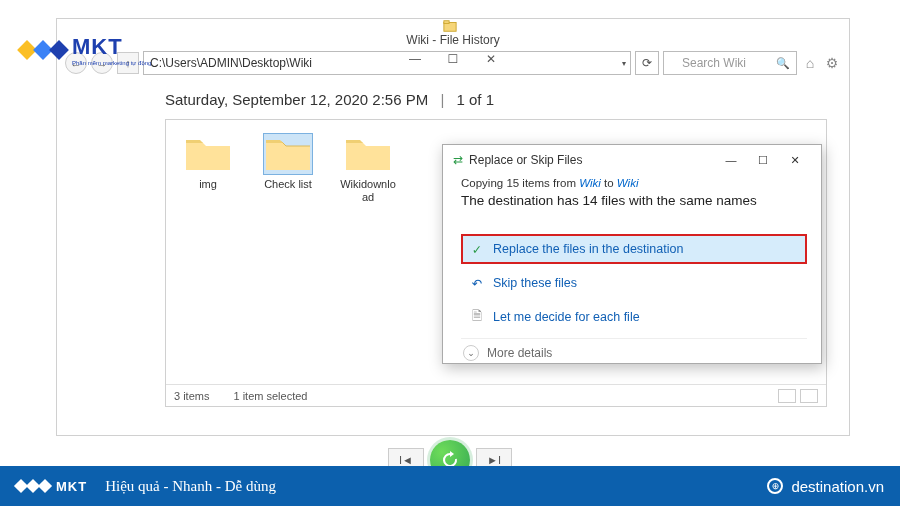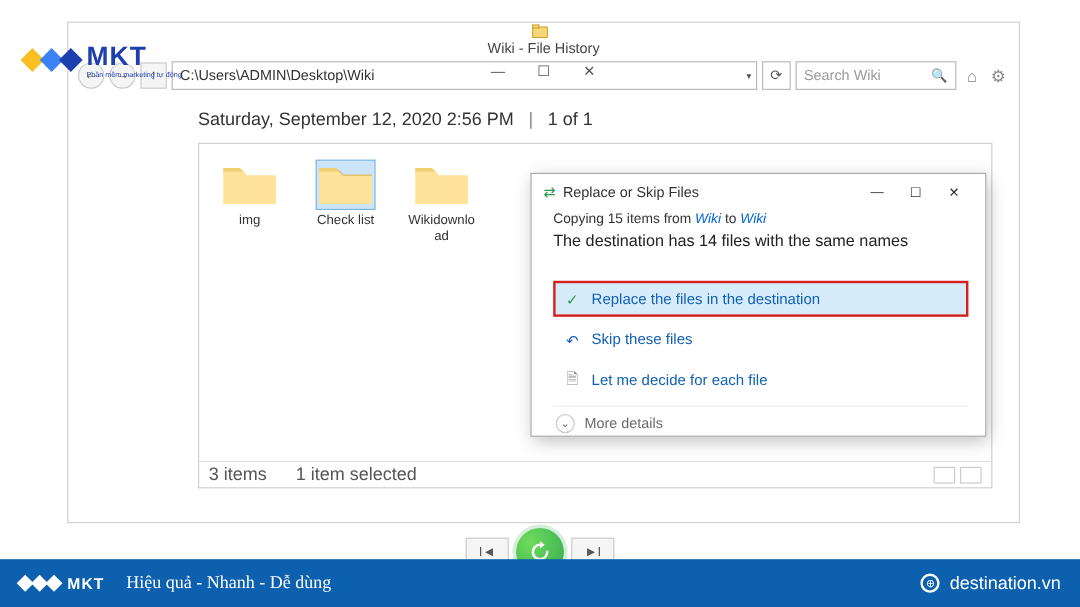--- a/index.html
+++ b/index.html
@@ -22,36 +22,36 @@
   .titlebar .spacer { flex: 1; }
   .winbtns { display: flex; }
   .winbtn { width: 38px; height: 24px; display: flex; align-items: center; justify-content: center; color: #555; font-size: 12px; cursor: default; }
 
   .toolbar { display: flex; align-items: center; gap: 4px; padding: 4px 8px 6px 8px; }
   .navbtn { width: 22px; height: 22px; border: 1px solid #ccc; background: #f5f5f5; display: flex; align-items: center; justify-content: center; font-size: 11px; color: #555; }
   .navbtn.round { border-radius: 50%; }
   .addr { flex: 1; height: 24px; border: 1px solid #bbb; display: flex; align-items: center; padding: 0 6px; font-size: 12px; color: #333; position: relative; }
   .addr .drop { position: absolute; right: 4px; font-size: 8px; color: #555; }
   .refresh { width: 24px; height: 24px; border: 1px solid #bbb; display: flex; align-items: center; justify-content: center; font-size: 12px; color: #555; }
-  .search { width: 134px; height: 24px; border: 1px solid #bbb; display: flex; align-items: center; padding: 0 6px; font-size: 12px; color: #999; position: relative; }
+  .search { width: 134px; height: 24px; border: 1px solid #bbb; display: flex; align-items: center; padding: 0 18px; font-size: 12px; color: #999; position: relative; }
   .search .mag { position: absolute; right: 6px; color: #888; font-size: 11px; }
   .tool-ico { width: 18px; height: 18px; display: flex; align-items: center; justify-content: center; color: #888; font-size: 14px; }
 
   .datebar { padding: 10px 10px 8px 108px; font-size: 15px; color: #333; }
   .datebar .sep { margin: 0 8px; color: #888; }
 
   .content { position: absolute; top: 100px; left: 108px; right: 22px; bottom: 28px; border: 1px solid #d0d0d0; background: #fff; }
   .folders { display: flex; gap: 24px; padding: 14px 14px; }
   .folder { width: 56px; text-align: center; cursor: default; }
   .folder.selected .ficon { background: #cce4f7; outline: 1px solid #7bb1e0; }
   .ficon { width: 48px; height: 40px; margin: 0 auto 4px; position: relative; }
   .ficon svg { width: 100%; height: 100%; }
   .fname { font-size: 11px; color: #333; word-wrap: break-word; line-height: 1.2; }
 
-  .statusbar { position: absolute; bottom: 0; left: 0; right: 0; height: 22px; border-top: 1px solid #e0e0e0; display: flex; align-items: center; padding: 0 8px; font-size: 15px; color: #555; }
+  .statusbar { position: absolute; bottom: 0; left: 0; right: 0; height: 22px; border-top: 1px solid #e0e0e0; display: flex; align-items: center; padding: 0 8px; font-size: 11px; color: #555; }
   .statusbar .spc { flex: 1; }
   .viewbtn { width: 18px; height: 14px; border: 1px solid #ccc; margin-left: 4px; }
 
   
   .dialog { position: absolute; top: 144px; left: 442px; width: 380px; height: 220px; background: #fff; border: 1px solid #aaa; box-shadow: 2px 4px 14px rgba(0,0,0,0.25); }
   .dialog .dtitle { height: 30px; display: flex; align-items: center; padding: 0 10px; font-size: 12px; color: #333; }
   .dialog .dtitle .spacer { flex: 1; }
   .dwin { display: flex; gap: 0; }
   .dwin .db { width: 32px; height: 24px; display: flex; align-items: center; justify-content: center; font-size: 11px; color: #333; }
   .dbody { padding: 2px 14px 10px 18px; font-size: 12px; color: #333; }

